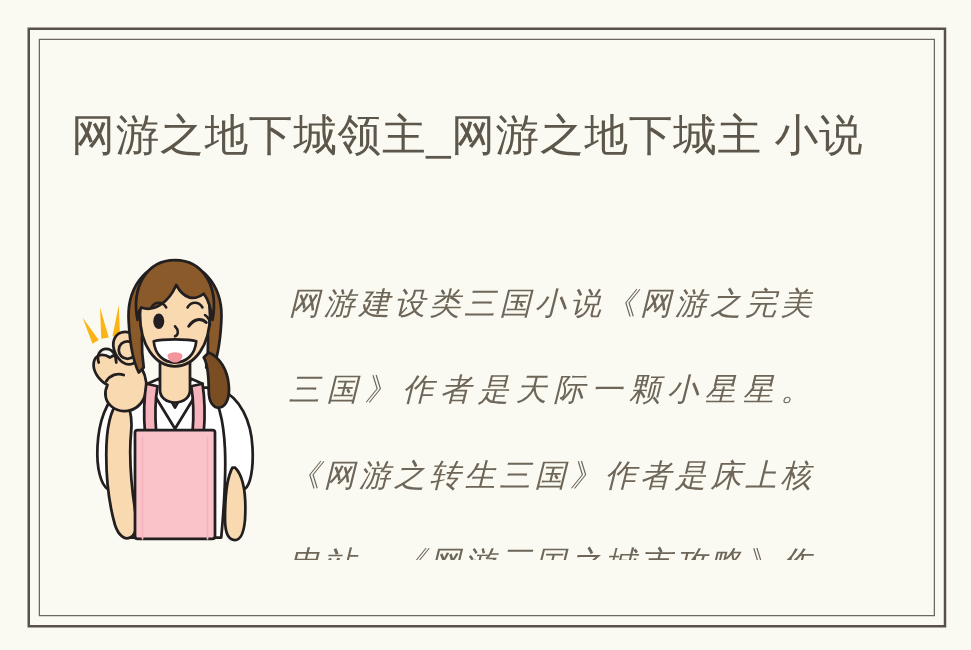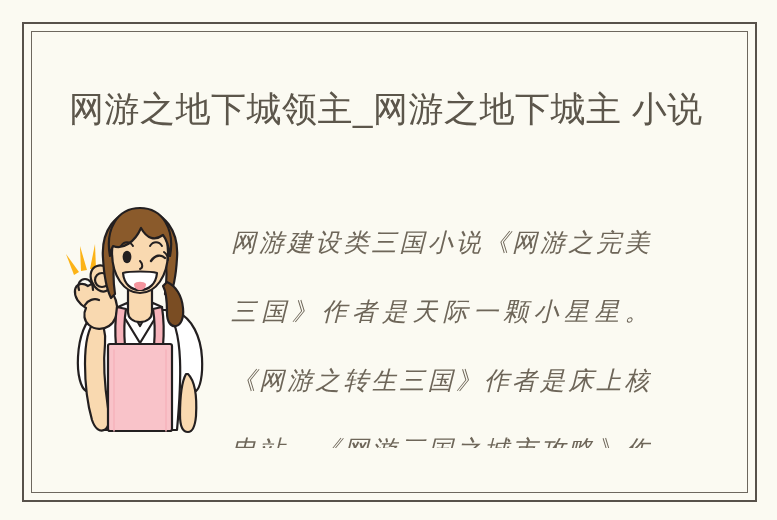--- a/index.html
+++ b/index.html
@@ -40,21 +40,20 @@
     position: absolute;
     left: 57px;
     top: 62px;
     width: 640px;
     font-size: 35px;
     line-height: 47px;
     color: #5c564b;
     letter-spacing: 0.5px;
     font-weight: 400;
     white-space: pre-wrap;
-    margin-left: 12px;
   }
 
   
   #content-row {
     position: absolute;
     left: 0;
     top: 186px;
     width: 777px;
     height: 290px;
   }

